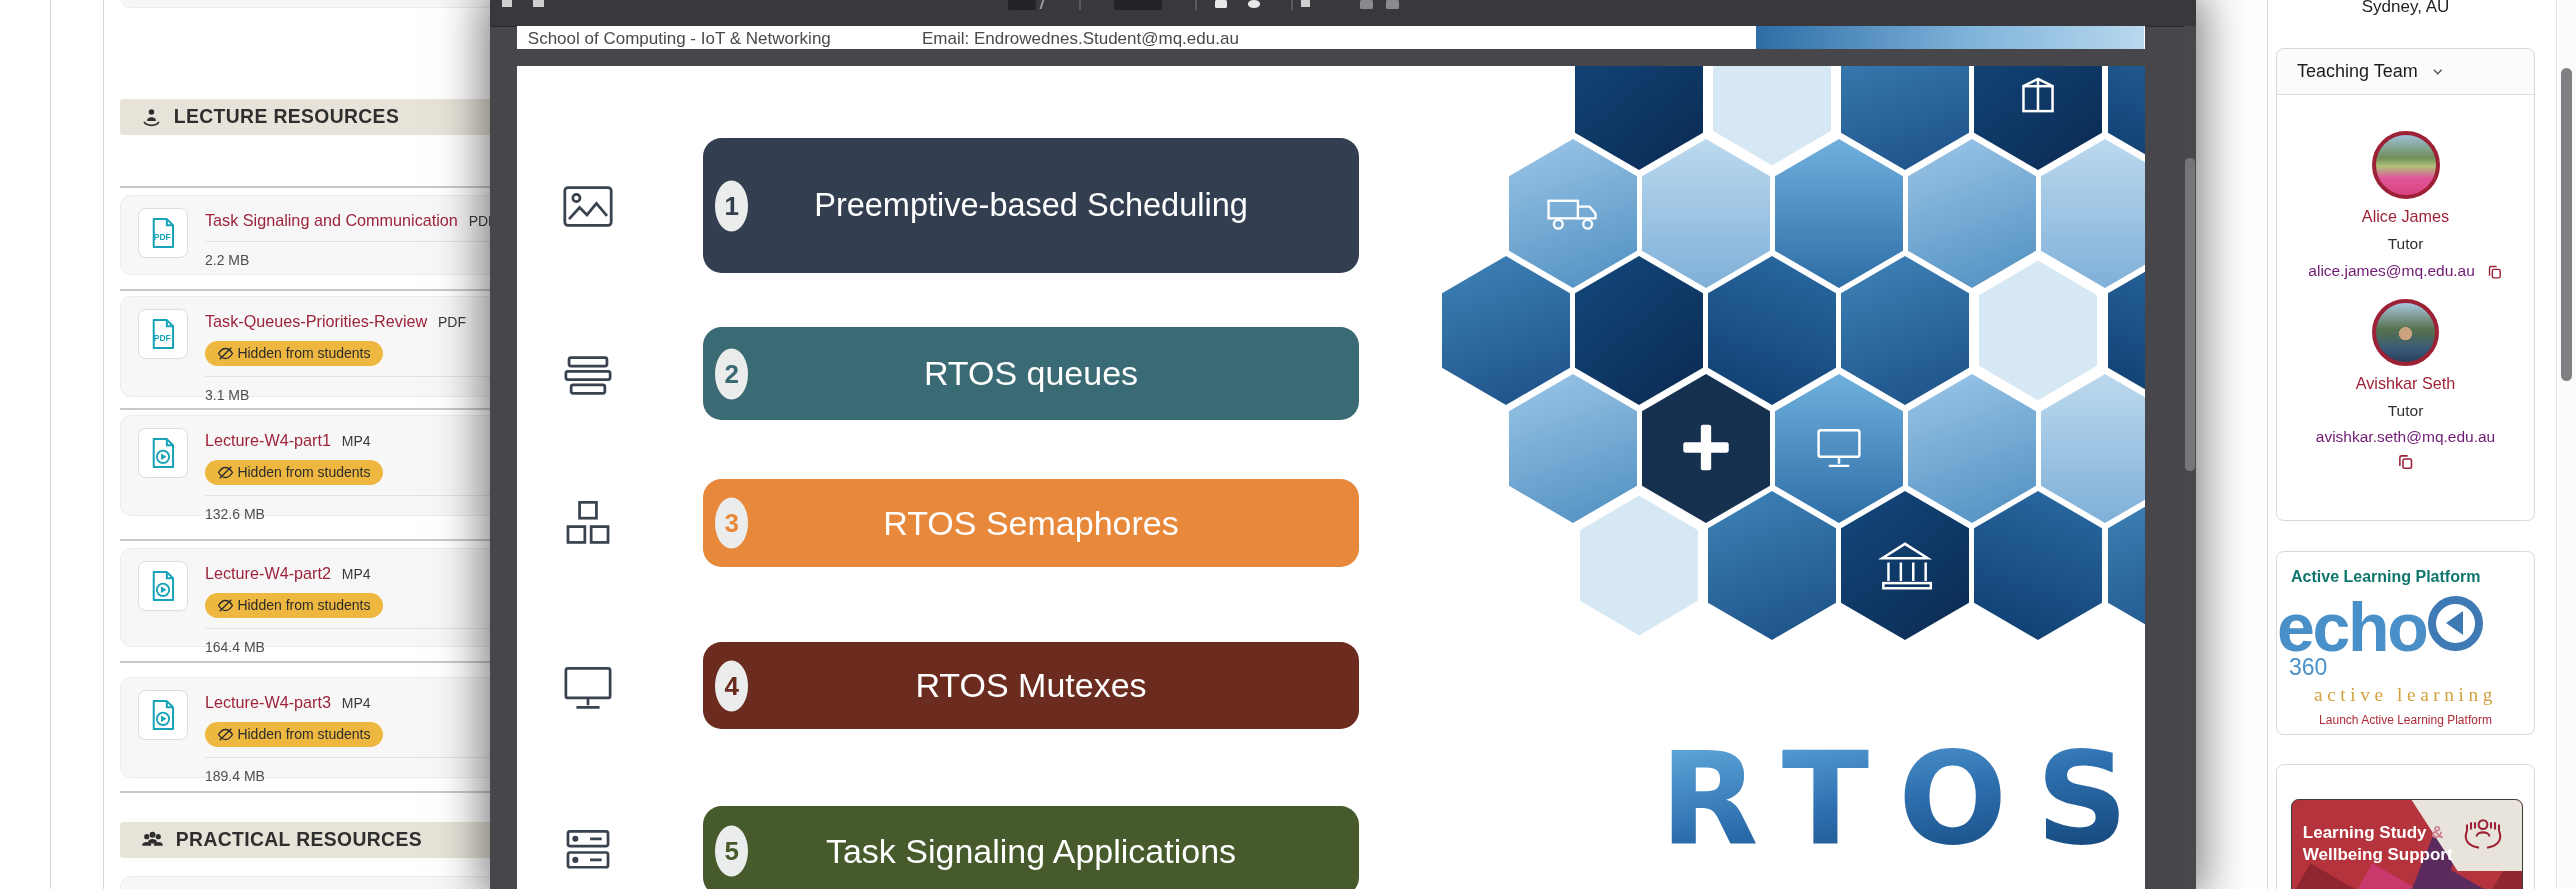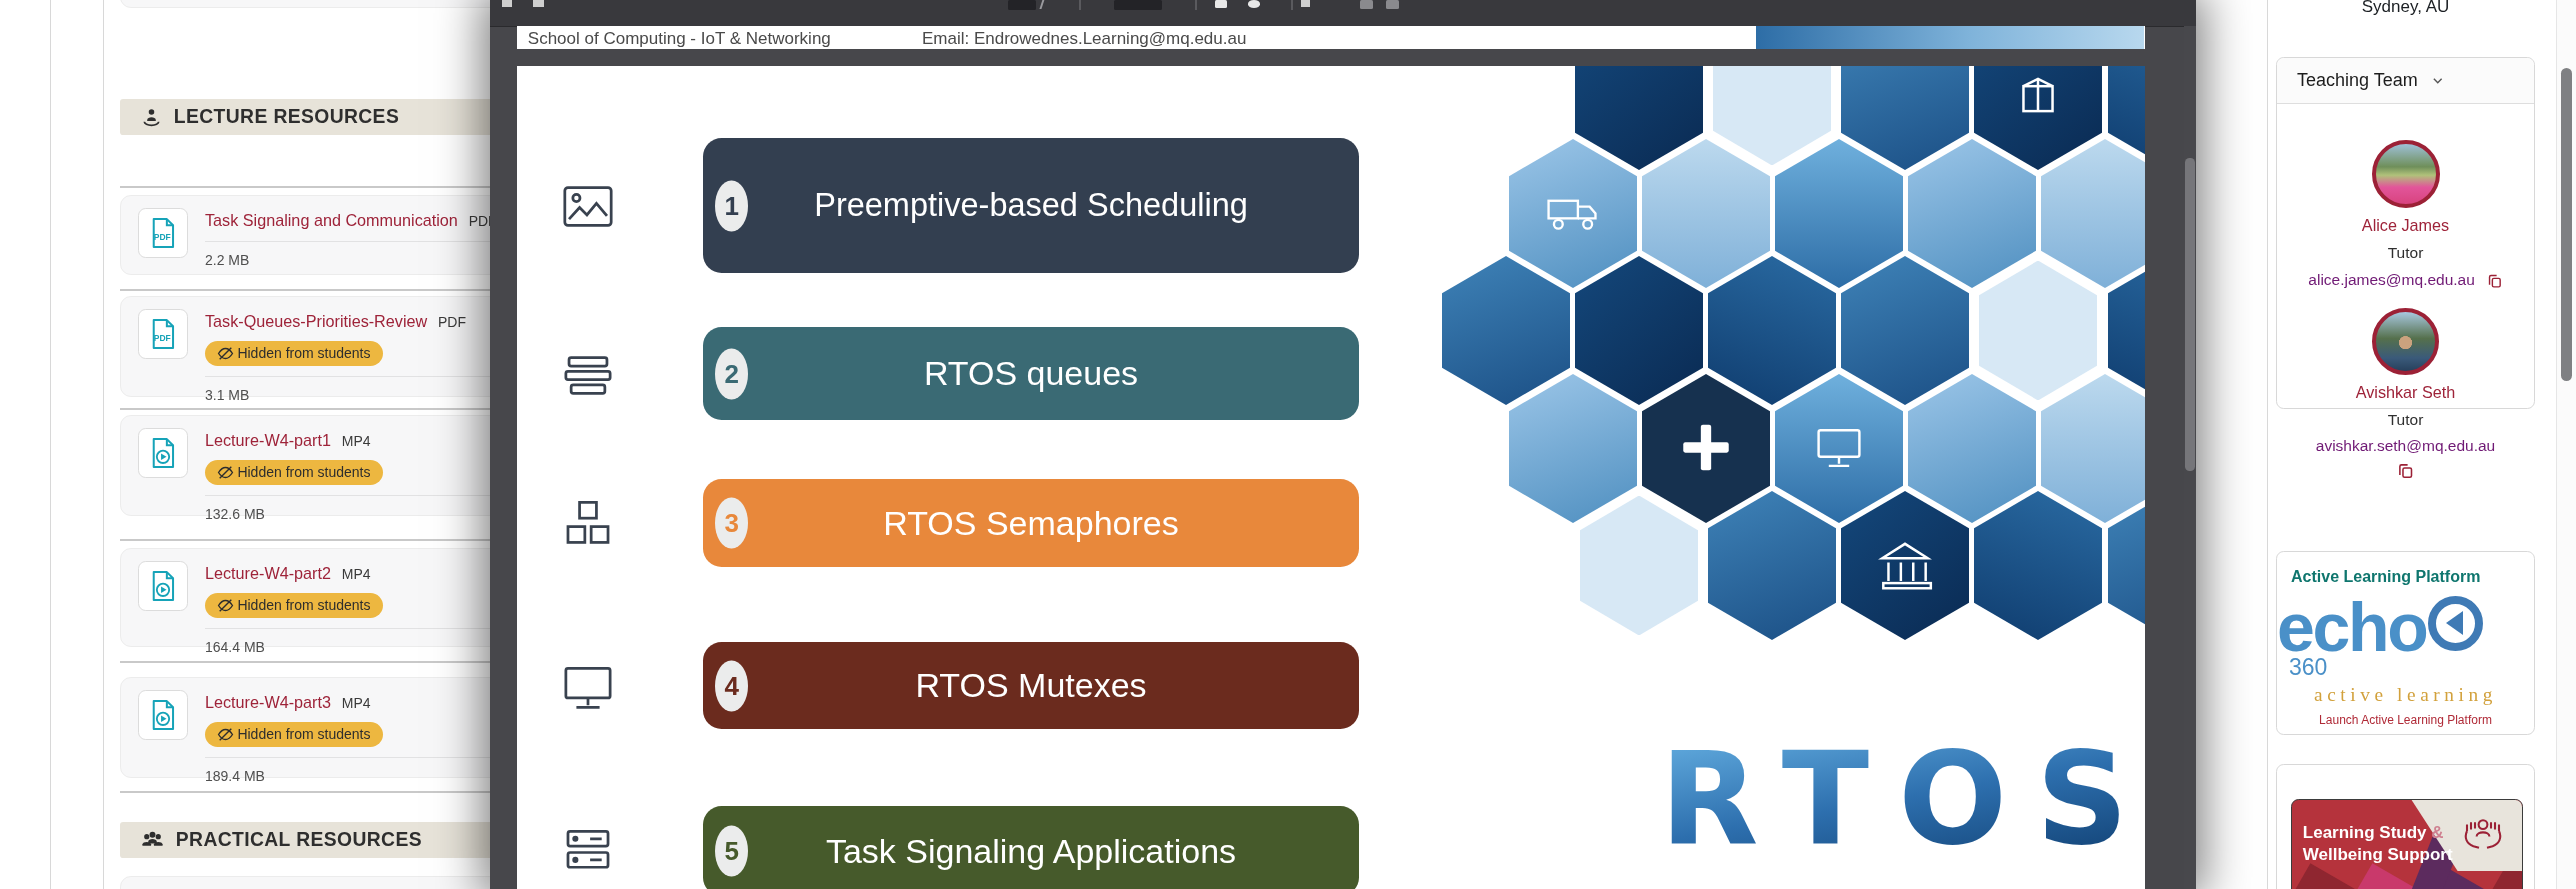--- a/index.html
+++ b/index.html
@@ -271,21 +271,21 @@
       <div class="tstub" style="left:725px;width:12.4px;height:7.7px;background:#e8e8e8;border-radius:1.5px"></div>
       <div class="tstub" style="left:758px;width:12.4px;height:7.7px;background:#e8e8e8;border-radius:50%"></div>
       <div class="tstub" style="left:801px;width:1.5px;height:10px;background:#5a5a5e"></div>
       <div class="tstub" style="left:811px;width:9.3px;height:7px;background:#cfcfcf"></div>
       <div class="tstub" style="left:870px;width:13px;height:8.5px;background:#8a8a8e;border-radius:1.5px"></div>
       <div class="tstub" style="left:896px;width:13px;height:8.5px;background:#8a8a8e;border-radius:1.5px"></div>
     </div>
 
     <div id="page1-sliver">
       <span class="footer-txt" style="left:10.8px">School of Computing - IoT &amp; Networking</span>
-      <span class="footer-txt" style="left:405px">Email: Endrowednes.Learning@mq.edu.au</span>
+      <span class="footer-txt" style="left:405px">Email: Endrowednes.Student@mq.edu.au</span>
       <div id="sliver-img"></div>
     </div>
 
     <div id="page2">
 
       <svg class="strip-icon" style="top:111px" viewBox="0 0 56 56">
           <g stroke="#39424f" stroke-width="2.6" fill="none">
             <rect x="6" y="10" width="44" height="36" rx="3"></rect>
             <circle cx="17" cy="20" r="3.4"></circle>
             <path d="M10 40 l10-11 7 7 9-11 10 12"></path>
@@ -419,21 +419,21 @@
     </div>
 
     <div id="pdf-scroll-track">
       <div id="pdf-scroll-thumb"></div>
     </div>
   </div>
 
   <div class="vline" style="left:2267px"></div>
   <div id="loc-text">Sydney, AU</div>
 
-  <div class="rcard" style="top:57px;height:352px">
+  <div class="rcard" style="top:48px;height:473px">
     <div id="tt-header">
       <span>Teaching Team</span>
       <svg width="15.5" height="15.5" viewBox="0 0 24 24">
           <polyline points="6,9 12,15 18,9" stroke="#555" stroke-width="2.2" fill="none"></polyline>
         </svg>
     </div>
     <div class="avatar" style="width:60px;height:60px;margin-top:36px;background:
       linear-gradient(180deg,#9ec0d8 0%,#6f8f5a 38%,#b0c27a 52%,#e2559a 72%,#d8437f 100%)"></div>
     <div class="tt-name">Alice James</div>
     <div class="tt-role">Tutor</div>

